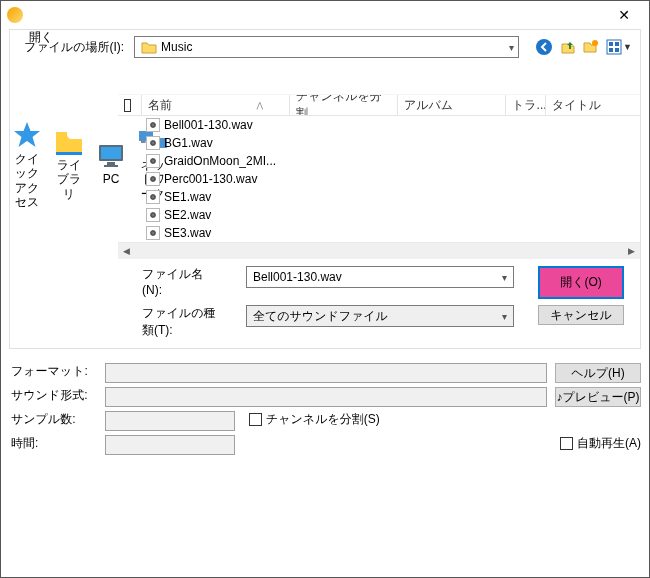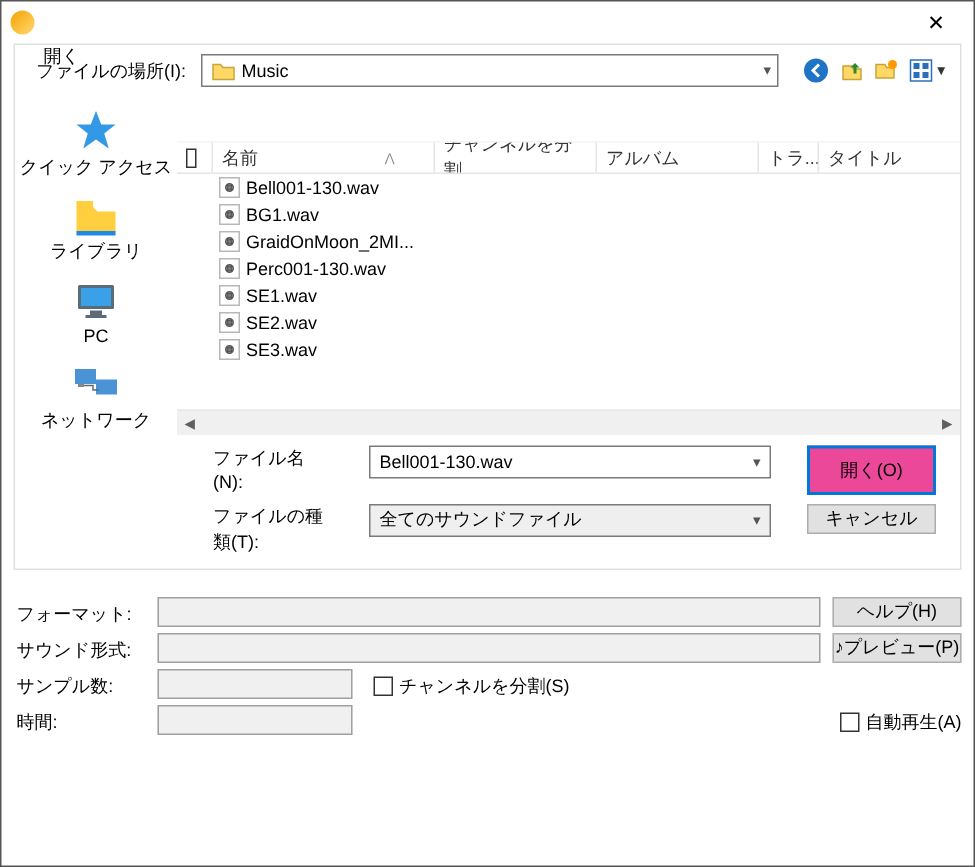--- a/index.html
+++ b/index.html
@@ -9,21 +9,21 @@
   .titlebar .title { flex: 1; margin-top: 44px; }
   .titlebar .close { width: 42px; height: 28px; display: flex; align-items: center; justify-content: center; font-size: 14px; }
   .toolbar { display: flex; align-items: center; padding: 6px 8px 6px 14px; gap: 6px; }
   .toolbar .label { padding-right: 4px; }
   .path-box { flex: 1; display: flex; align-items: center; height: 22px; border: 1px solid #7a7a7a; background: #fff; padding: 0 4px; }
   .path-box .folder-icon { margin: 0 4px 0 2px; }
   .path-box .drop { margin-left: auto; color: #555; font-size: 10px; }
   .tool-icons { display: flex; align-items: center; gap: 7px; padding-left: 10px; }
   .framed { flex: 1; border: 0.5px solid #e0e0e0; margin: 0 8px 8px 8px; display: flex; flex-direction: column; overflow: hidden; }
   .browser { display: flex; flex: 1; overflow: hidden; }
-  .sidebar { width: 108px; display: flex; flex-direction: column; align-items: flex-end; padding-top: 6px; gap: 8px; }
+  .sidebar { width: 108px; display: flex; flex-direction: row; align-items: center; padding-top: 6px; gap: 8px; }
   .side-item { display: flex; flex-direction: column; align-items: center; width: 100%; padding: 2px 0; }
   .side-item .cap { margin-top: 2px; text-align: center; line-height: 1.2; }
   .filelist { flex: 1; display: flex; flex-direction: column; border-left: 0 solid transparent; margin-top: 30px; }
   .headers { display: flex; border-bottom: 1px solid #e5e5e5; border-top: 1px solid #f4f4f4; height: 22px; align-items: center; }
   .headers .col { padding: 0 6px; border-right: 1px solid #e5e5e5; height: 100%; display: flex; align-items: center; color: #333; overflow: hidden; }
   .headers .chk { width: 24px; display: flex; justify-content: center; }
   .col-name { width: 148px; }
   .col-artist { width: 108px; }
   .col-album { width: 108px; }
   .col-track { width: 40px; white-space: nowrap; }
@@ -36,21 +36,21 @@
   .hscroll { height: 17px; background: #f0f0f0; display: flex; align-items: center; border-top: 1px solid #e8e8e8; }
   .hscroll .arrow { width: 17px; height: 17px; display: flex; align-items: center; justify-content: center; color: #606060; font-size: 9px; }
   .midrow { display: flex; align-items: flex-start; padding: 3px 8px; gap: 24px; }
   .midrow .lbl { width: 200px; text-align: left; padding-left: 4px; }
   .combo { flex: 1; height: 22px; border: 1px solid #7a7a7a; background: #fff; display: flex; align-items: center; padding: 0 6px; }
   .combo.ro { background: #efefef; }
   .combo .drop { margin-left: auto; color: #555; font-size: 10px; }
   .btn { width: 86px; height: 20px; border: 1px solid #adadad; background: #e1e1e1; display: flex; align-items: center; justify-content: center; }
   .btn.default { border: 2px solid #0078d7; background: #ec4899; height: 33px; }
   .bottom { padding: 6px 8px 6px 8px; }
-  .brow { display: flex; align-items: flex-end; height: 24px; gap: 0; }
+  .brow { display: flex; align-items: flex-start; height: 24px; gap: 0; }
   .brow .blab { width: 96px; text-align: left; padding-left: 2px; }
   .robox { height: 20px; border: 1px solid #a0a0a0; background: #f0f0f0; }
   .checkbox { width: 13px; height: 13px; border: 1px solid #333; background: #fff; display: inline-block; vertical-align: middle; margin-right: 4px; }
   svg { display: block; }
 </style>
 </head>
 <body>
 
 <div class="titlebar">
   <div class="app-icon"></div>

